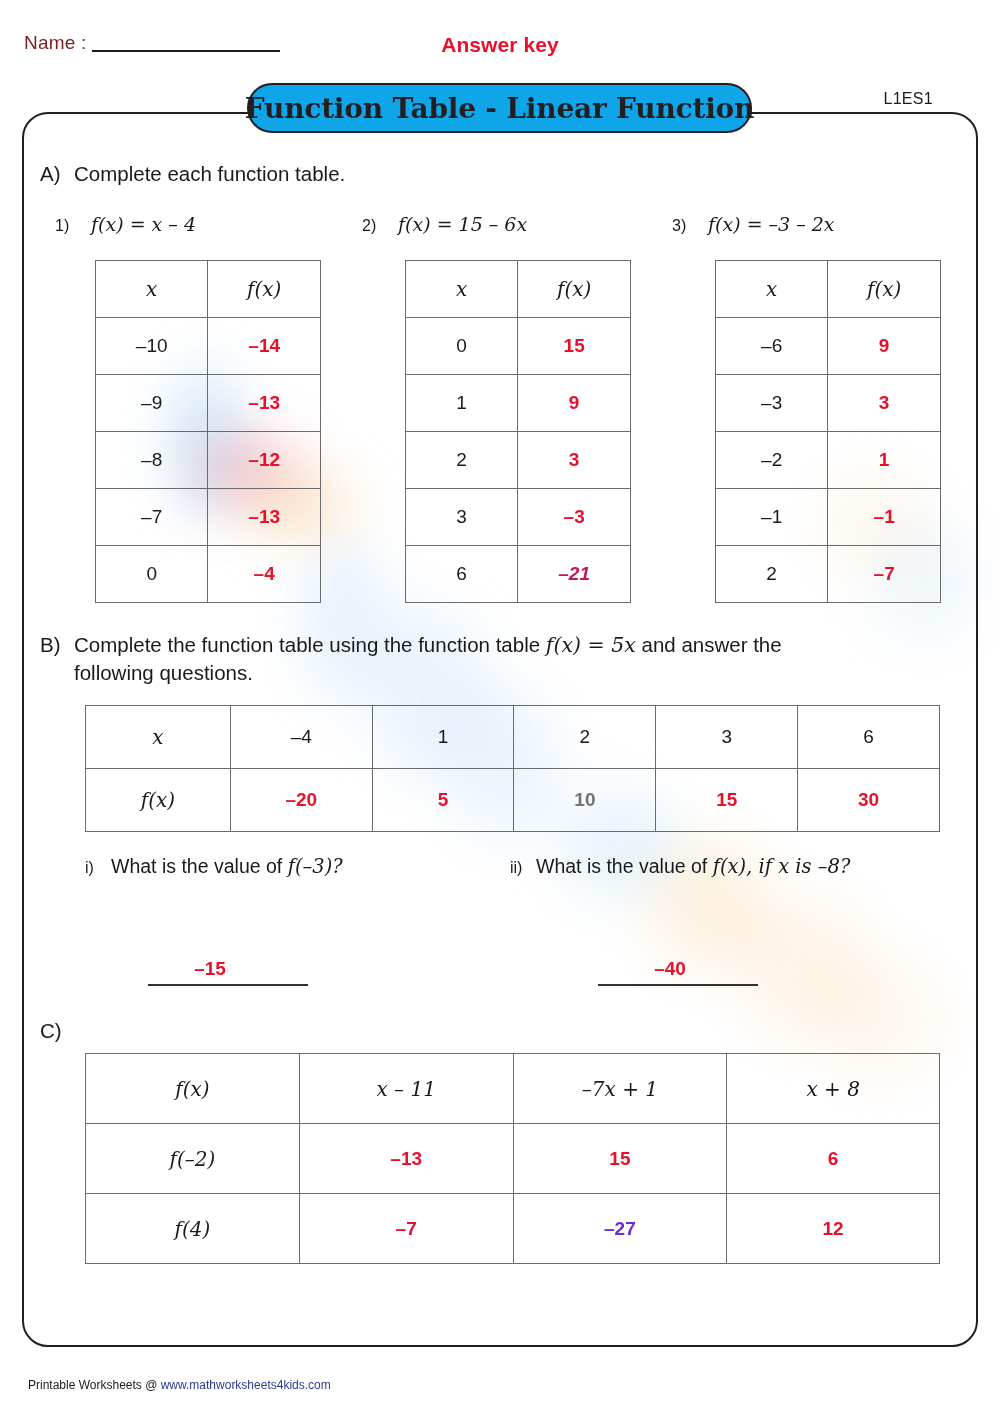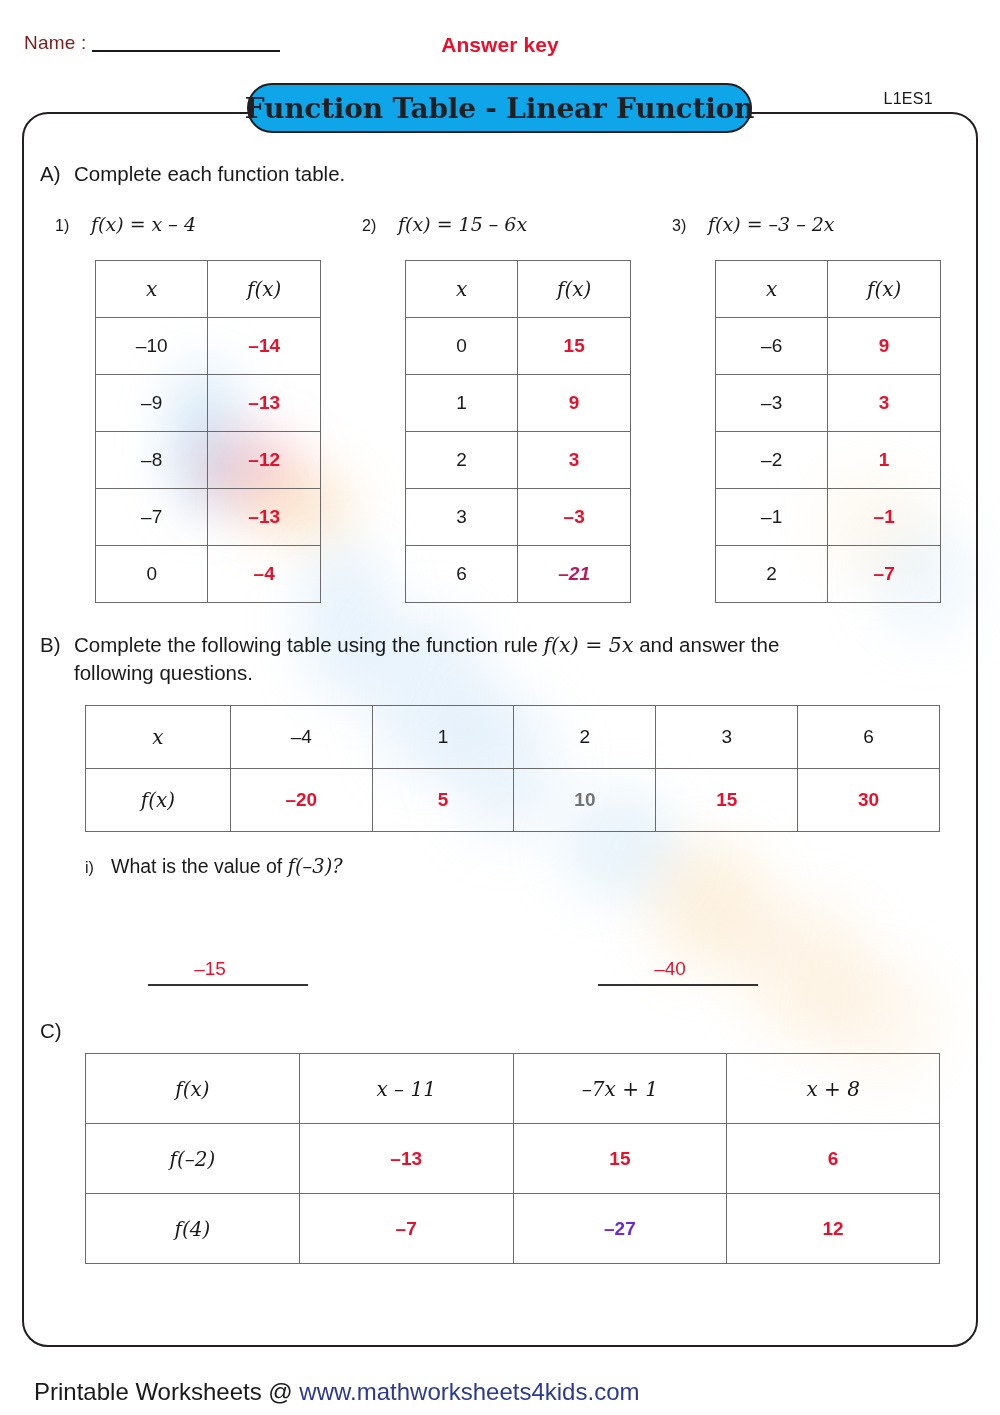--- a/index.html
+++ b/index.html
@@ -187,31 +187,31 @@
   .q-num { width: 26px; flex: 0 0 26px; font-size: 16px; }
 
   .ansline {
     position: absolute;
     width: 160px;
     border-bottom: 2px solid #333;
   }
   .ansval {
     position: absolute;
     color: #e8112d;
-    font-weight: normal;
+    font-weight: bold;
     font-size: 19px;
     text-align: center;
     width: 160px;
   }
 
   
   #footer {
     position: absolute;
-    left: 34px; top: 1378px;
-    font-size: 24px;
+    left: 28px; top: 1378px;
+    font-size: 12px;
     color: #1a1a1a;
     z-index: 3;
     white-space: nowrap;
   }
   #footer-url { color: #2b3a93; }
 </style>
 </head>
 <body>
 
 <div id="watermark">
@@ -344,21 +344,21 @@
         </tr>
       <tr>
           <td>2</td>
           <td class="ans" style="color: rgb(232, 17, 45);">–7</td>
         </tr>
     </tbody>
   </table>
 
   <div class="section-head" style="left:40px; top:631px; width:900px;">
     <span class="sec-letter">B)</span>
-    <span class="sec-text"><span>Complete the following table using the function rule </span><span class="mathit">f(x) = 5x</span><span> and answer the</span><br><span>following questions.</span></span>
+    <span class="sec-text"><span>Complete the function table using the function table </span><span class="mathit">f(x) = 5x</span><span> and answer the</span><br><span>following questions.</span></span>
   </div>
 
   <table class="ft" id="tableB">
     <tbody>
       <tr>
         <td class="hdr" style="width:145px;">x</td>
         <td style="width:142px;">–4</td>
         <td style="width:142px;">1</td>
         <td style="width:142px;">2</td>
         <td style="width:142px;">3</td>
@@ -375,20 +375,24 @@
     </tbody>
   </table>
 
   <div class="qrow" style="left:85px; top:855px;">
     <span class="q-num">i)</span>
     <span><span>What is the value of </span><span class="mathfn">f</span><span class="mathit">(–3)?</span></span>
   </div>
   <div class="ansval" style="left: 130px; top: 958px; color: rgb(232, 17, 45);">–15</div>
   <div class="ansline" style="left:148px; top:984px;"></div>
 
+  <div class="qrow" style="left:510px; top:855px;">
+    <span class="q-num">ii)</span>
+    <span><span>What is the value of </span><span class="mathfn">f</span><span class="mathit">(x), if x is –8?</span></span>
+  </div>
   <div class="ansval" style="left: 590px; top: 958px; color: rgb(232, 17, 45);">–40</div>
   <div class="ansline" style="left:598px; top:984px;"></div>
 
   <div class="section-head" style="left:40px; top:1017px;">
     <span class="sec-letter">C)</span>
   </div>
 
   <table class="ft" id="tableC">
     <tbody>
       <tr>

